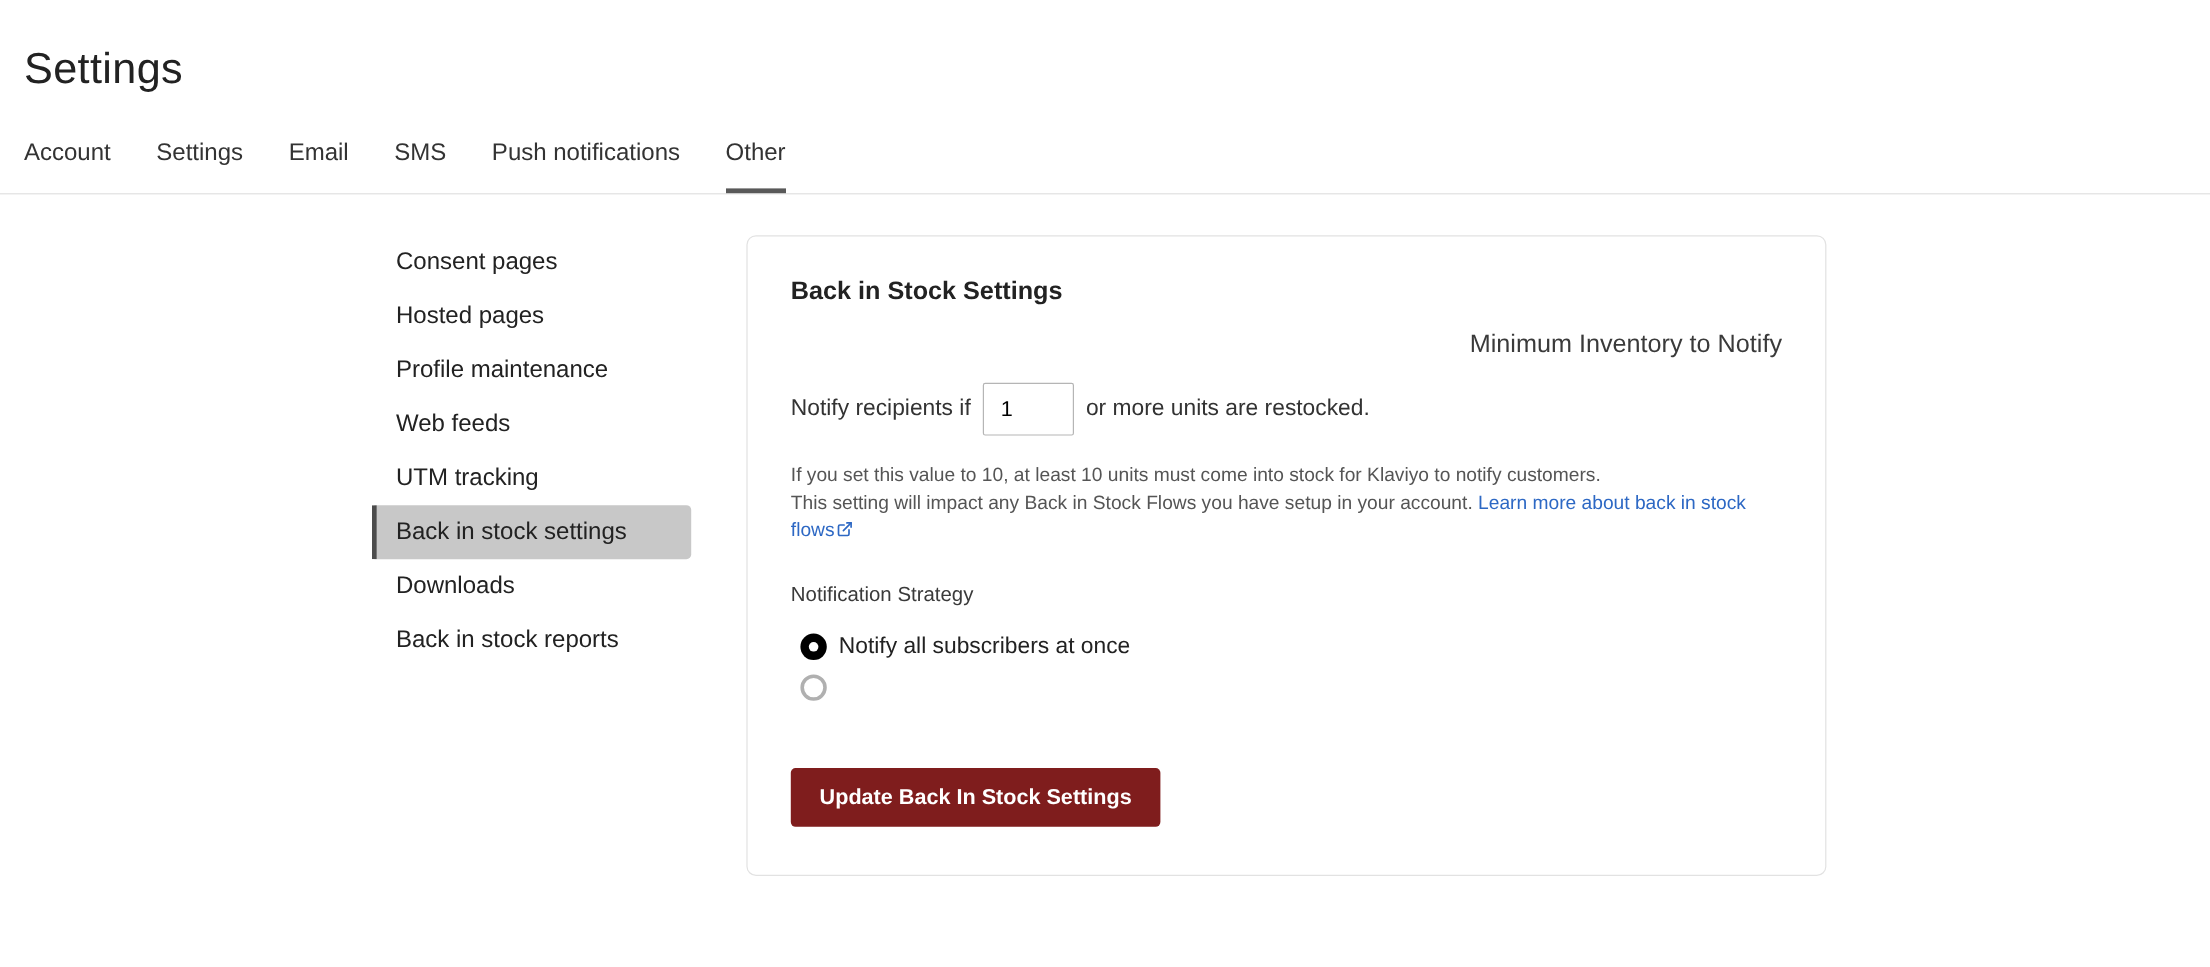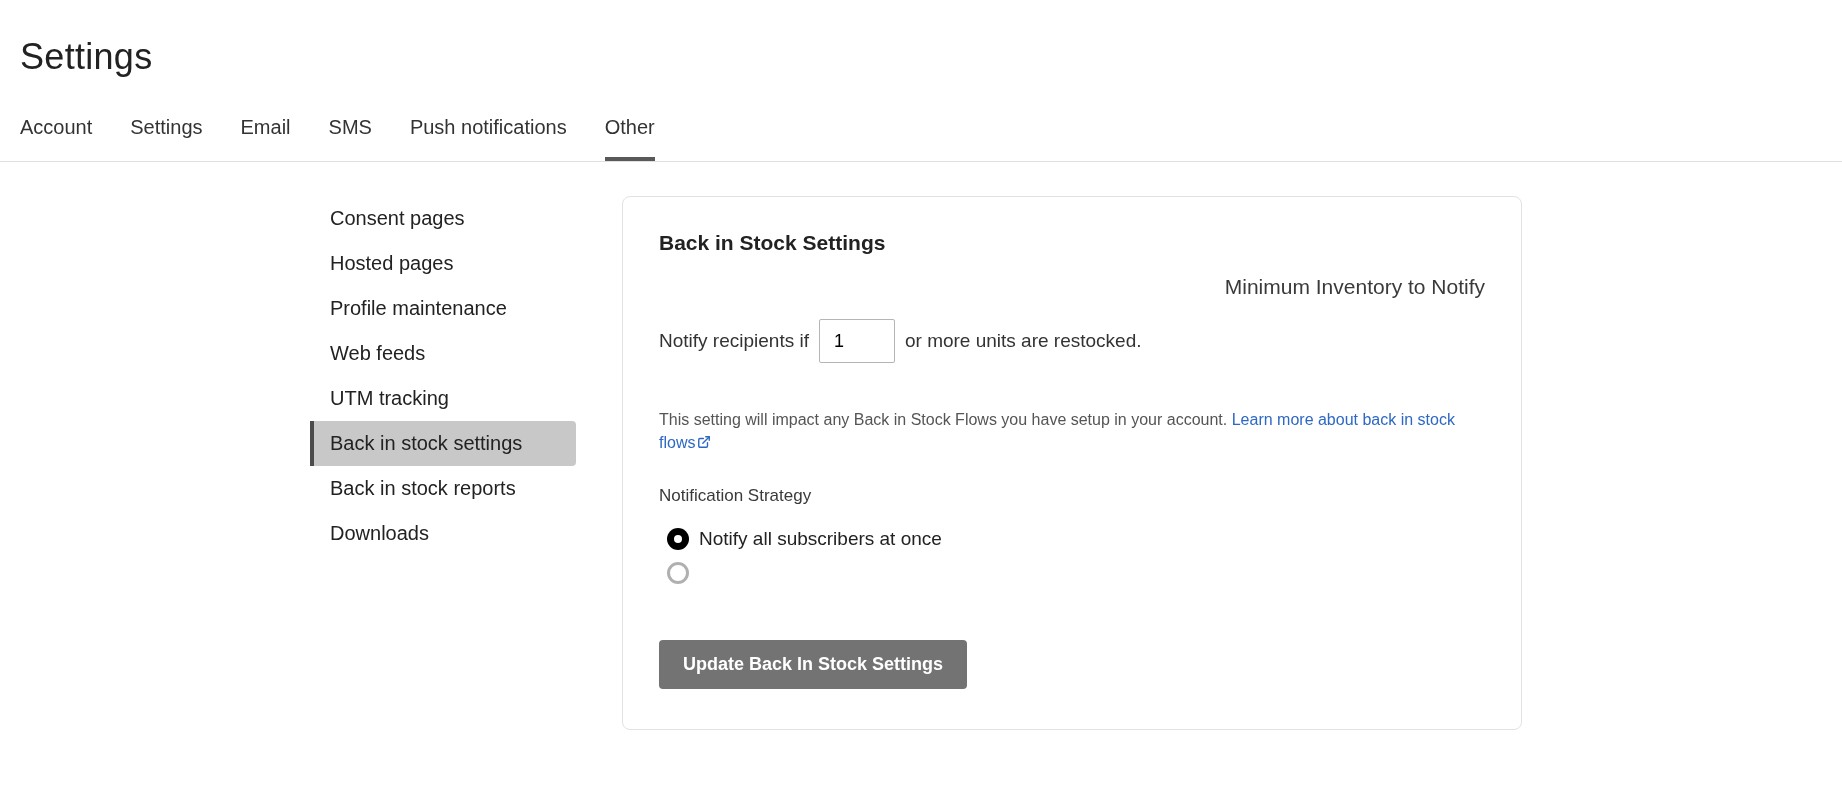--- a/index.html
+++ b/index.html
@@ -144,21 +144,21 @@
     width: 8px;
     height: 8px;
     border-radius: 50%;
     background: #fff;
   }
   .radio.unselected {
     border: 3px solid #b0b0b0;
   }
   .submit-btn {
     margin-top: 44px;
-    background: #737373;
+    background: #7f1d1d;
     color: #fff;
     font-size: 18px;
     font-weight: 600;
     border: none;
     border-radius: 4px;
     padding: 14px 24px;
     cursor: pointer;
   }
 </style>
 </head>
@@ -179,37 +179,37 @@
 
   <div class="content-area">
 
     <div class="sidebar">
       <div class="side-item">Consent pages</div>
       <div class="side-item">Hosted pages</div>
       <div class="side-item">Profile maintenance</div>
       <div class="side-item">Web feeds</div>
       <div class="side-item">UTM tracking</div>
       <div class="side-item active">Back in stock settings</div>
+      <div class="side-item">Downloads</div>
       <div class="side-item">Back in stock reports</div>
-      <div class="side-item">Downloads</div>
     </div>
 
     <div class="panel">
       <div class="panel-title">Back in Stock Settings</div>
 
       <div class="section-heading">Minimum Inventory to Notify</div>
 
       <div class="inline-row">
         <span>Notify recipients if</span>
         <input class="num-input" type="text" value="1" style="">
         <span>or more units are restocked.</span>
       </div>
 
       <p class="help-text">
-        <br>
+        <span>If you set this value to 10, at least 10 units must come into stock for Klaviyo to notify customers.</span><br>
         <span>This setting will impact any Back in Stock Flows you have setup in your account. </span><a href="#"><span>Learn more about back in stock flows</span><span class="ext-icon"><svg width="14" height="14" viewBox="0 0 24 24" fill="none" stroke="#2d68c4" stroke-width="2.4" stroke-linecap="round" stroke-linejoin="round">
                 <path d="M18 13v6a2 2 0 0 1-2 2H5a2 2 0 0 1-2-2V8a2 2 0 0 1 2-2h6"></path>
                 <polyline points="15 3 21 3 21 9"></polyline>
                 <line x1="10" y1="14" x2="21" y2="3"></line>
               </svg></span></a>
       </p>
 
       <div class="strategy-heading">Notification Strategy</div>
 
       <div class="radio-row">

